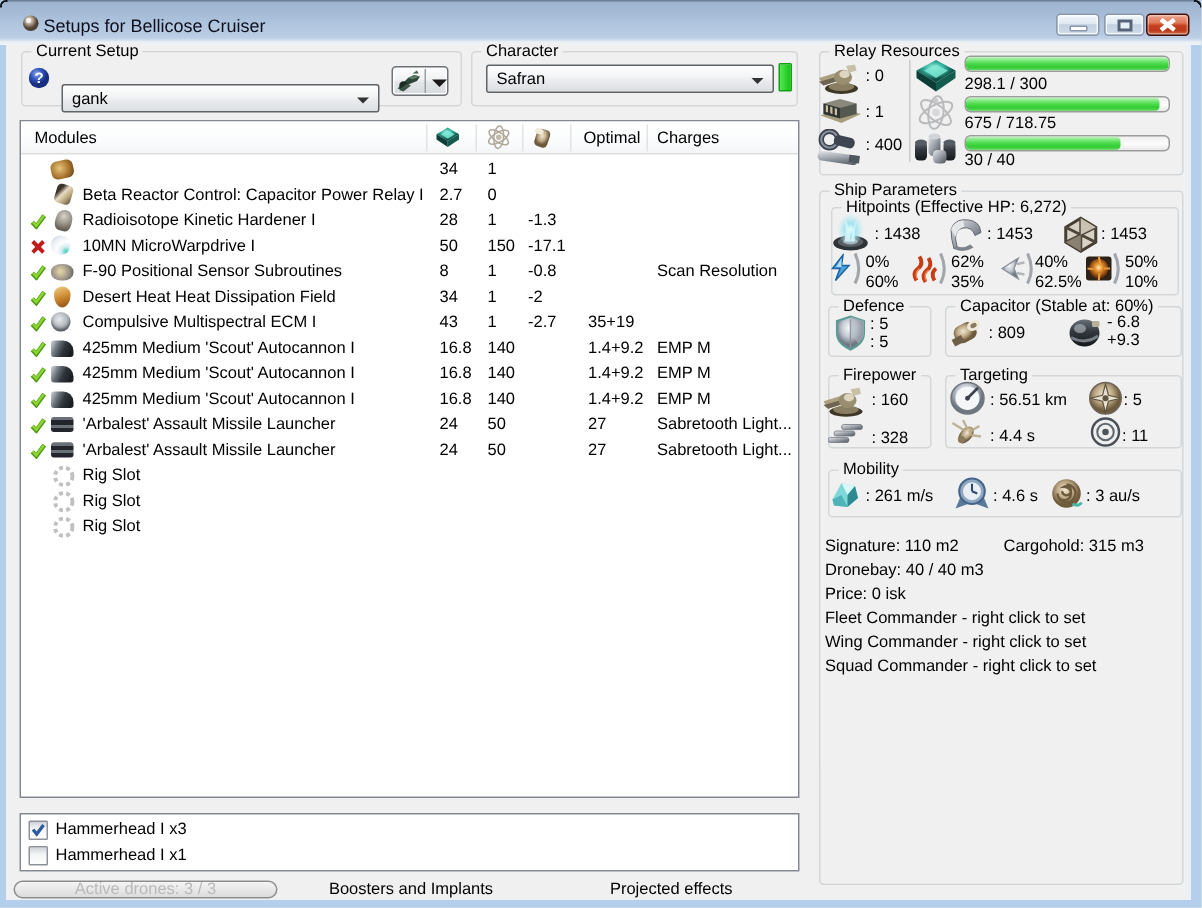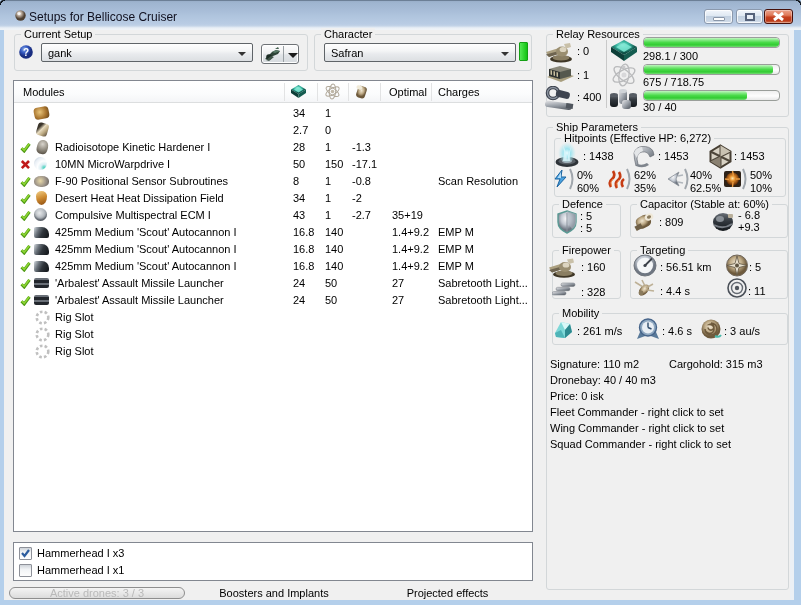--- a/index.html
+++ b/index.html
@@ -98,21 +98,21 @@
     <defs>
       <radialGradient id="hlp" cx="38%" cy="30%">
         <stop offset="0%" stop-color="#8aaee8"></stop>
         <stop offset="55%" stop-color="#3458c0"></stop>
         <stop offset="100%" stop-color="#1a2e80"></stop>
       </radialGradient>
     </defs>
     <circle cx="7" cy="7" r="6.8" fill="url(#hlp)"></circle>
     <text x="7" y="10.5" text-anchor="middle" font-size="10" font-weight="bold" fill="#fff" font-family="Liberation Sans">?</text>
   </svg>
-<div class="combo" style="left:41px;top:43px;width:212px">
+<div class="combo" style="left:41px;top:56px;width:212px">
     <span>gank</span>
     <i></i>
   </div>
 <div class="combo" style="left:324px;top:43px;width:192px">
     <span>Safran</span>
     <i></i>
   </div>
 <div class="abs" style="left:519px;top:42px;width:9px;height:19px;border:1px solid #14a014;border-radius:1px;background:linear-gradient(90deg,#55e955,#12c312)"></div>
 
 <div class="abs" style="left:261px;top:44px;width:38px;height:20px;border:1px solid #6e7276;border-radius:3px;background:linear-gradient(#fdfdfd,#f0f1f2 45%,#e2e5e8 55%,#d6dade);box-shadow:inset 0 0 0 1px #fff">
@@ -157,20 +157,21 @@
         <path d="M6 12 L11 13.5" stroke="#6e5a3c" stroke-width="1.2"></path>
       </svg>
 </div>
 <div id="rows">
 <div class="row" style="top:24px">
         <span class="c2">34</span>
         <span class="c3">1</span>
         <span class="ricon icon-gyro"></span>
       </div>
 <div class="row" style="top:41px">
+        <span class="t">Beta Reactor Control: Capacitor Power Relay I</span>
         <span class="c2">2.7</span>
         <span class="c3">0</span>
         <span class="ricon icon-relay"></span>
       </div>
 <div class="row" style="top:58px">
         <span class="t">Radioisotope Kinetic Hardener I</span>
         <span class="c2">28</span>
         <span class="c3">1</span>
         <span class="c4">-1.3</span>
         <svg class="chk" width="11" height="11">

